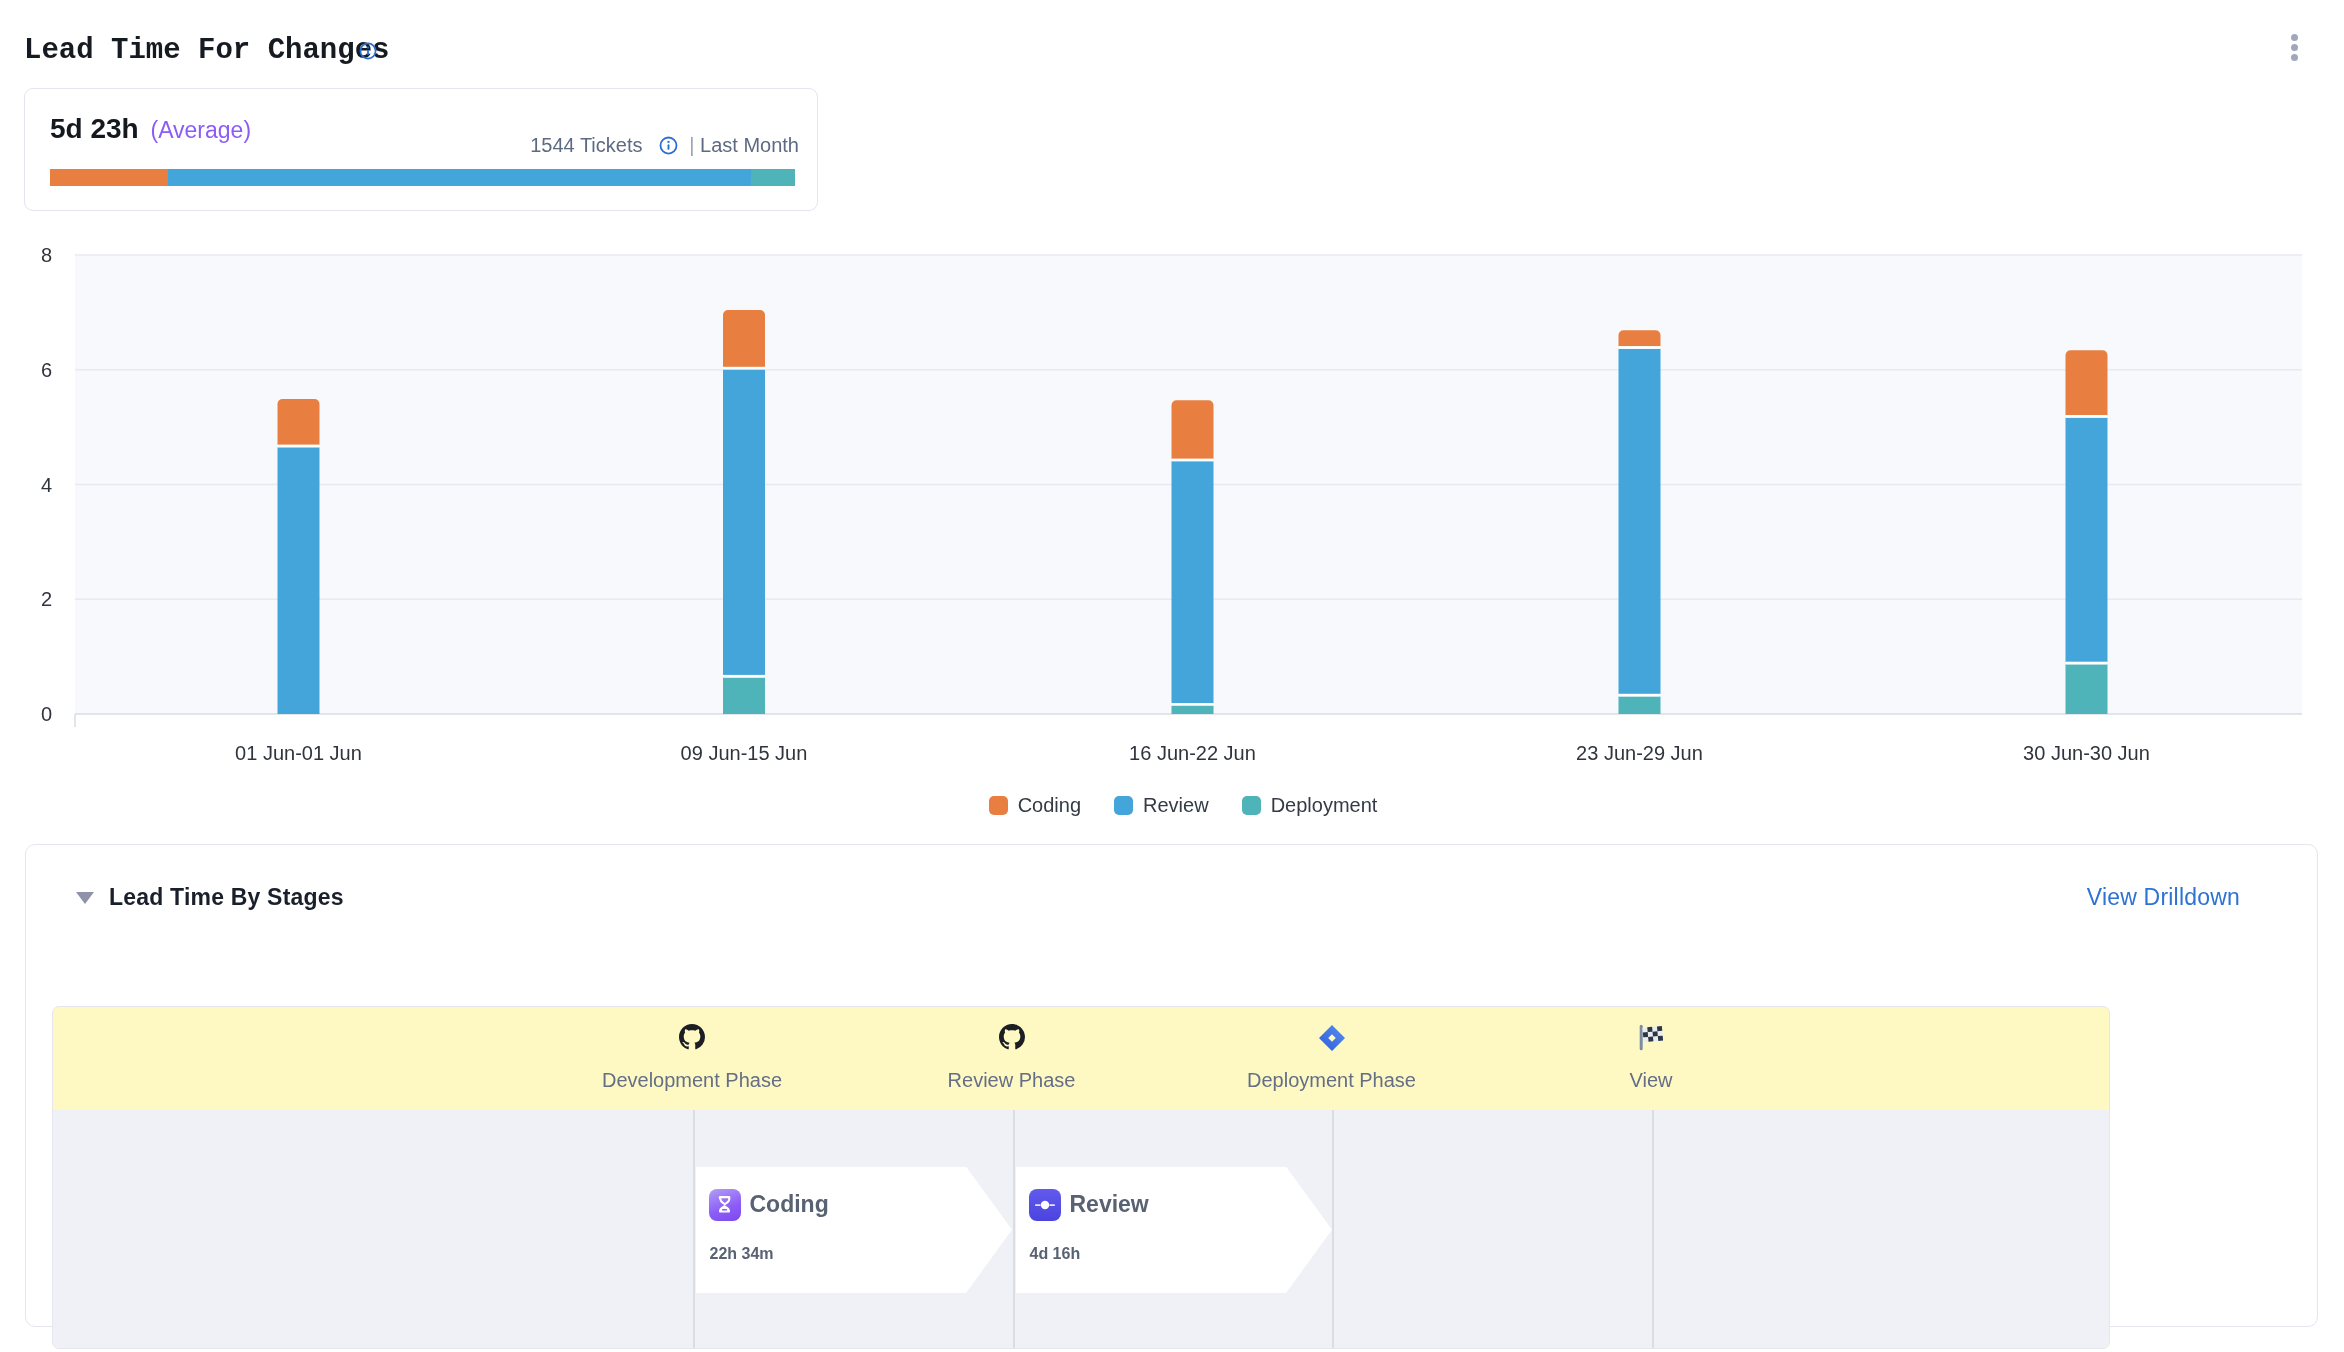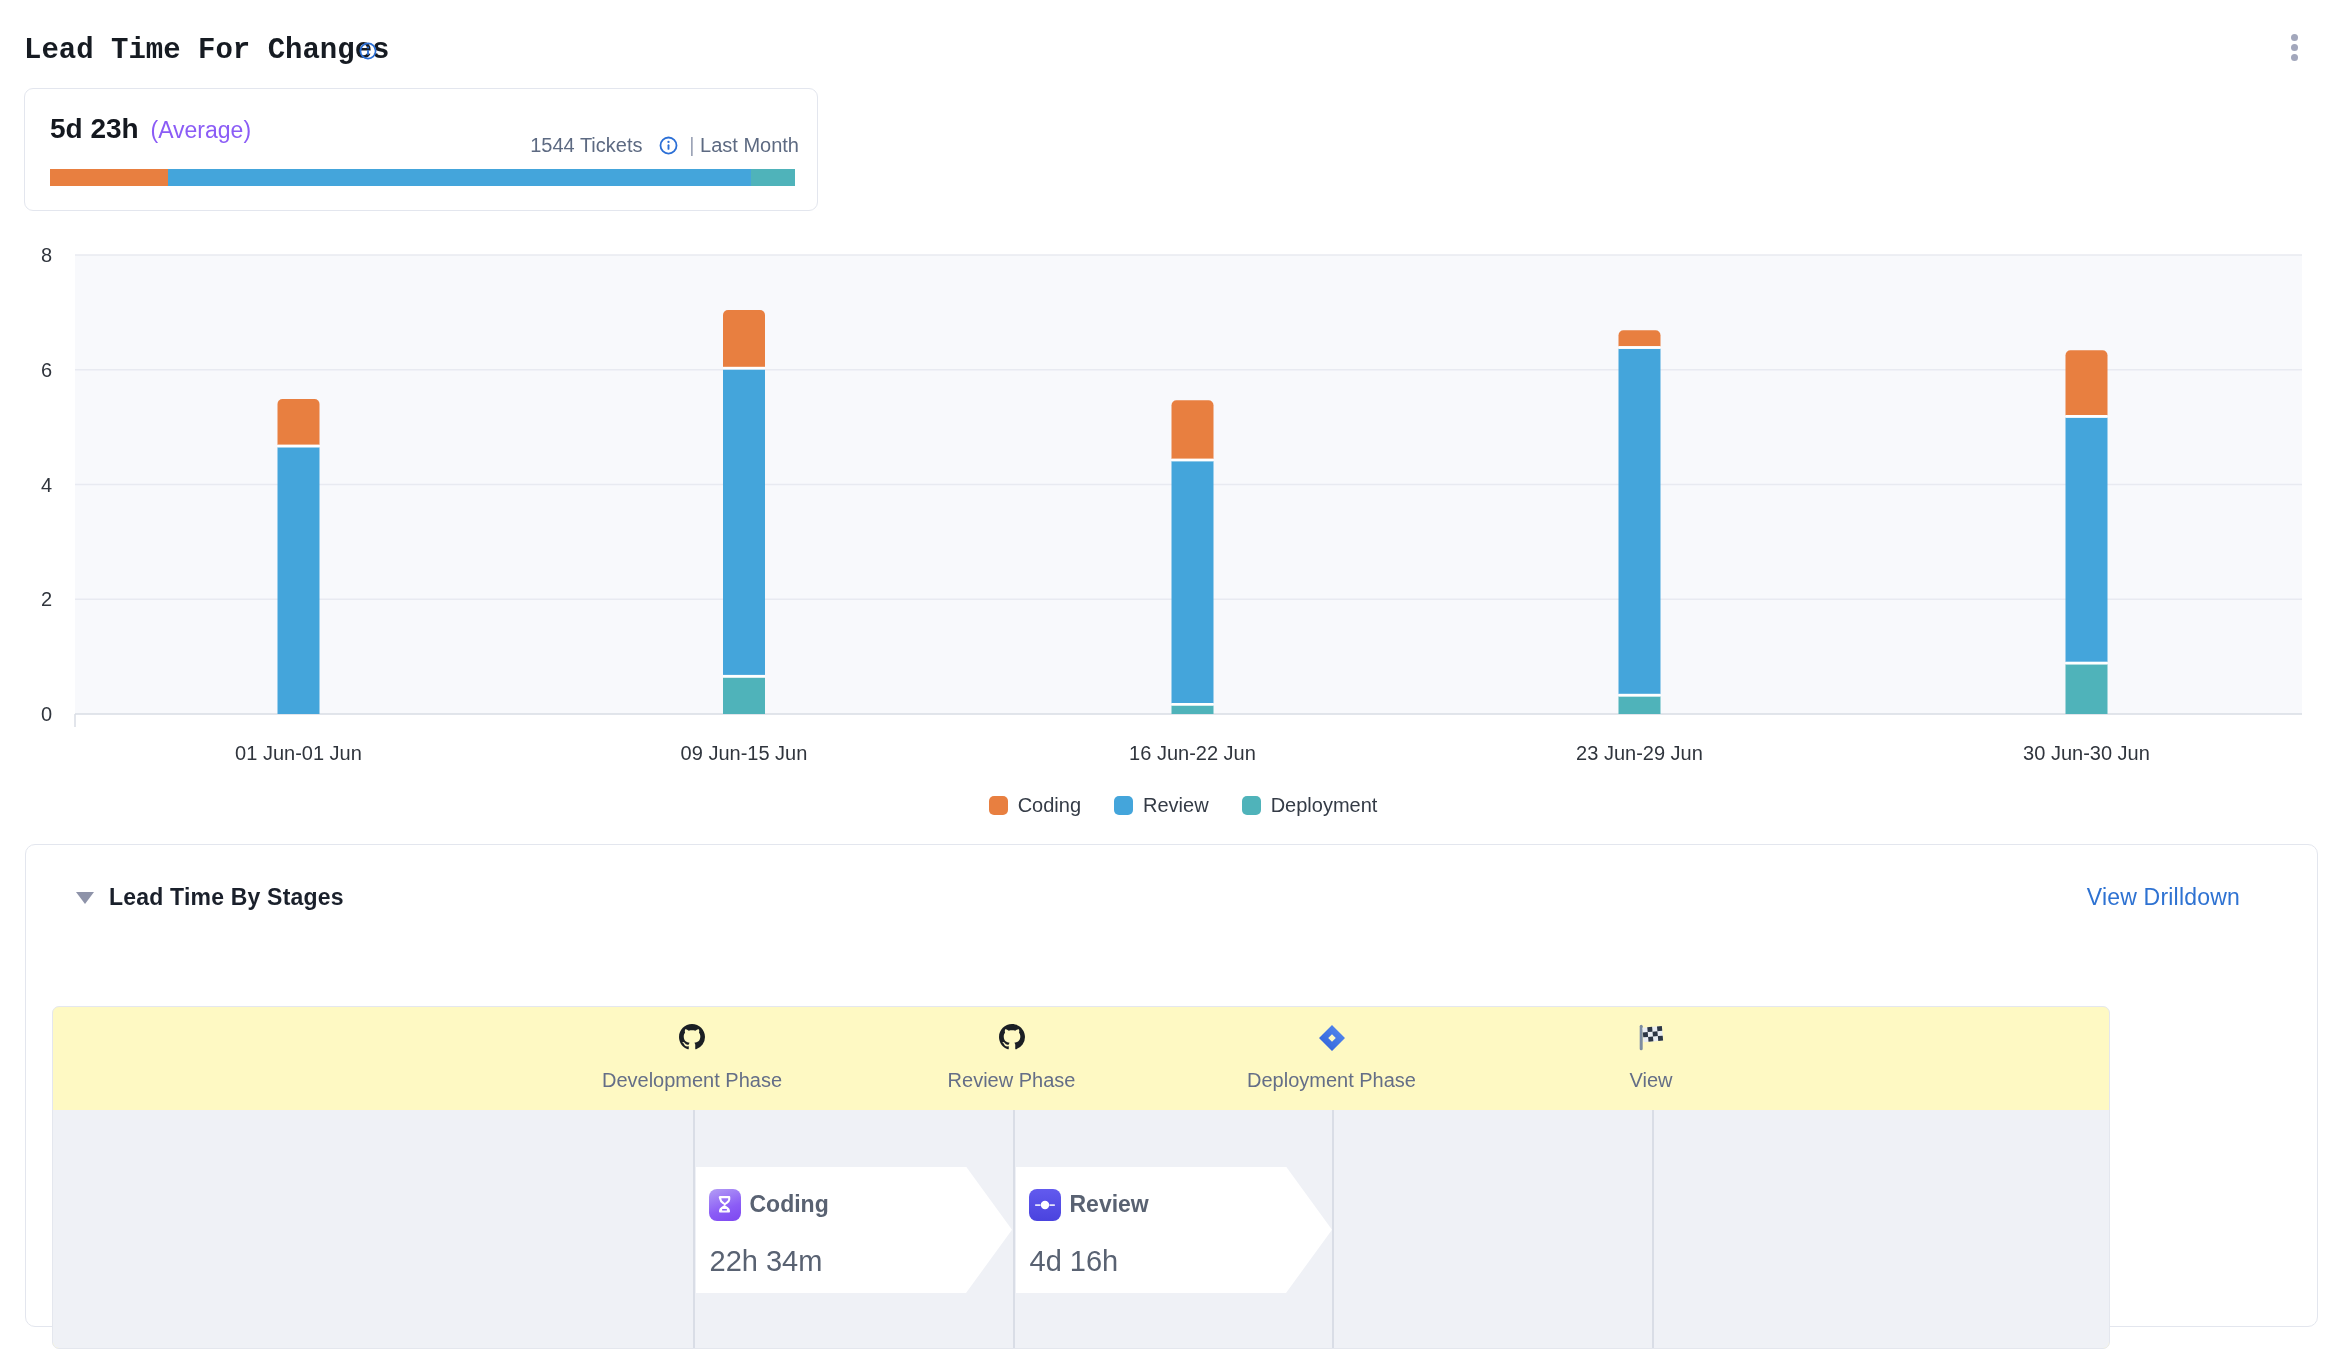--- a/index.html
+++ b/index.html
@@ -39,21 +39,21 @@
 .phz { position:absolute; top:0; height:103px; }
 .phz .icon { position:absolute; top:17px; left:50%; transform:translateX(-50%); }
 .phz .lbl { position:absolute; top:62px; left:50%; transform:translateX(-50%); white-space:nowrap; font-size:20px; color:#646e87; }
 .grayband { position:absolute; left:0; top:103px; width:2241px; height:240px; background:#eff1f6; }
 .vsep { position:absolute; top:103px; width:2px; height:240px; background:#d9dde6; }
 
 .chip { position:absolute; top:159.5px; height:126.5px; background:#fff;
   clip-path:polygon(0 0, calc(100% - 46px) 0, 100% 50%, calc(100% - 46px) 100%, 0 100%); }
 .chip .row1 { position:absolute; left:13px; top:22px; display:flex; align-items:center; gap:9px; }
 .chip .ttl { font-size:23px; font-weight:bold; color:#596272; }
-.chip .val { position:absolute; left:14px; top:78px; font-size:29px; font-weight:normal; color:#596272; }
+.chip .val { position:absolute; left:14px; top:78px; font-size:16px; font-weight:bold; color:#596272; }
 .cicon { width:32px; height:32px; border-radius:8px; display:flex; align-items:center; justify-content:center; }
 .cicon.purple { background:linear-gradient(160deg,#b39df5 0%,#8b5cf6 60%,#7e47f0 100%); }
 .cicon.indigo { background:linear-gradient(180deg,#625aee 0%,#4a43de 100%); }
 .cicon.teal   { background:linear-gradient(180deg,#79d6dc 0%,#41b4bd 100%); box-shadow:0 0 0 4px rgba(130,216,222,0.28); }
 </style>
 </head>
 <body>
 
 <div class="abs title">Lead Time For Changes</div>
 <svg class="abs title-info" width="18" height="18" viewBox="0 0 18 18">

